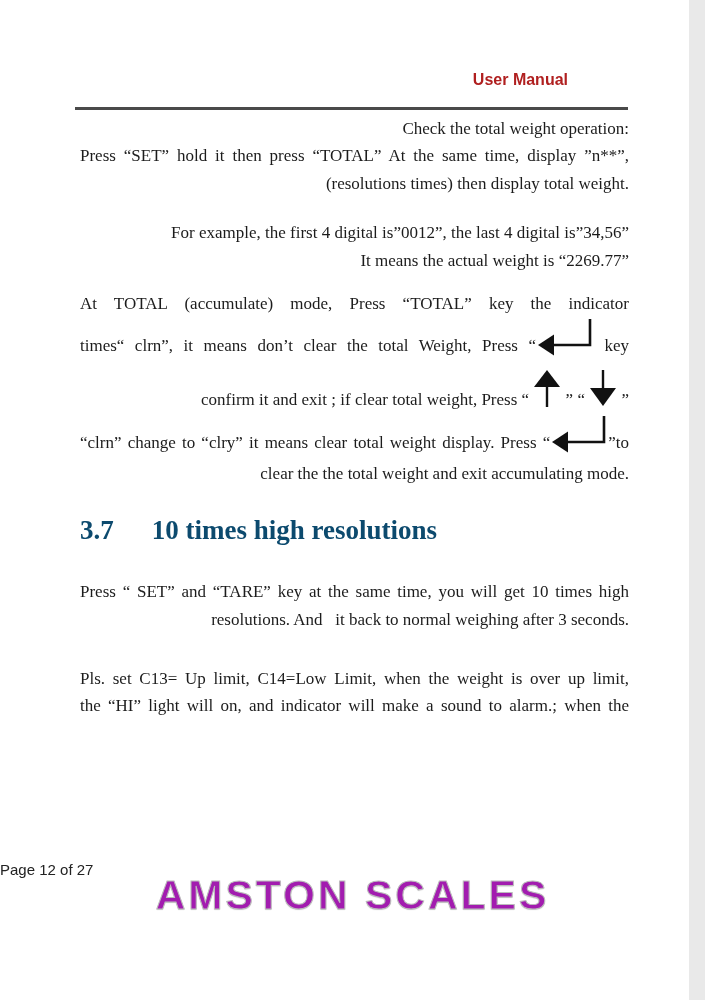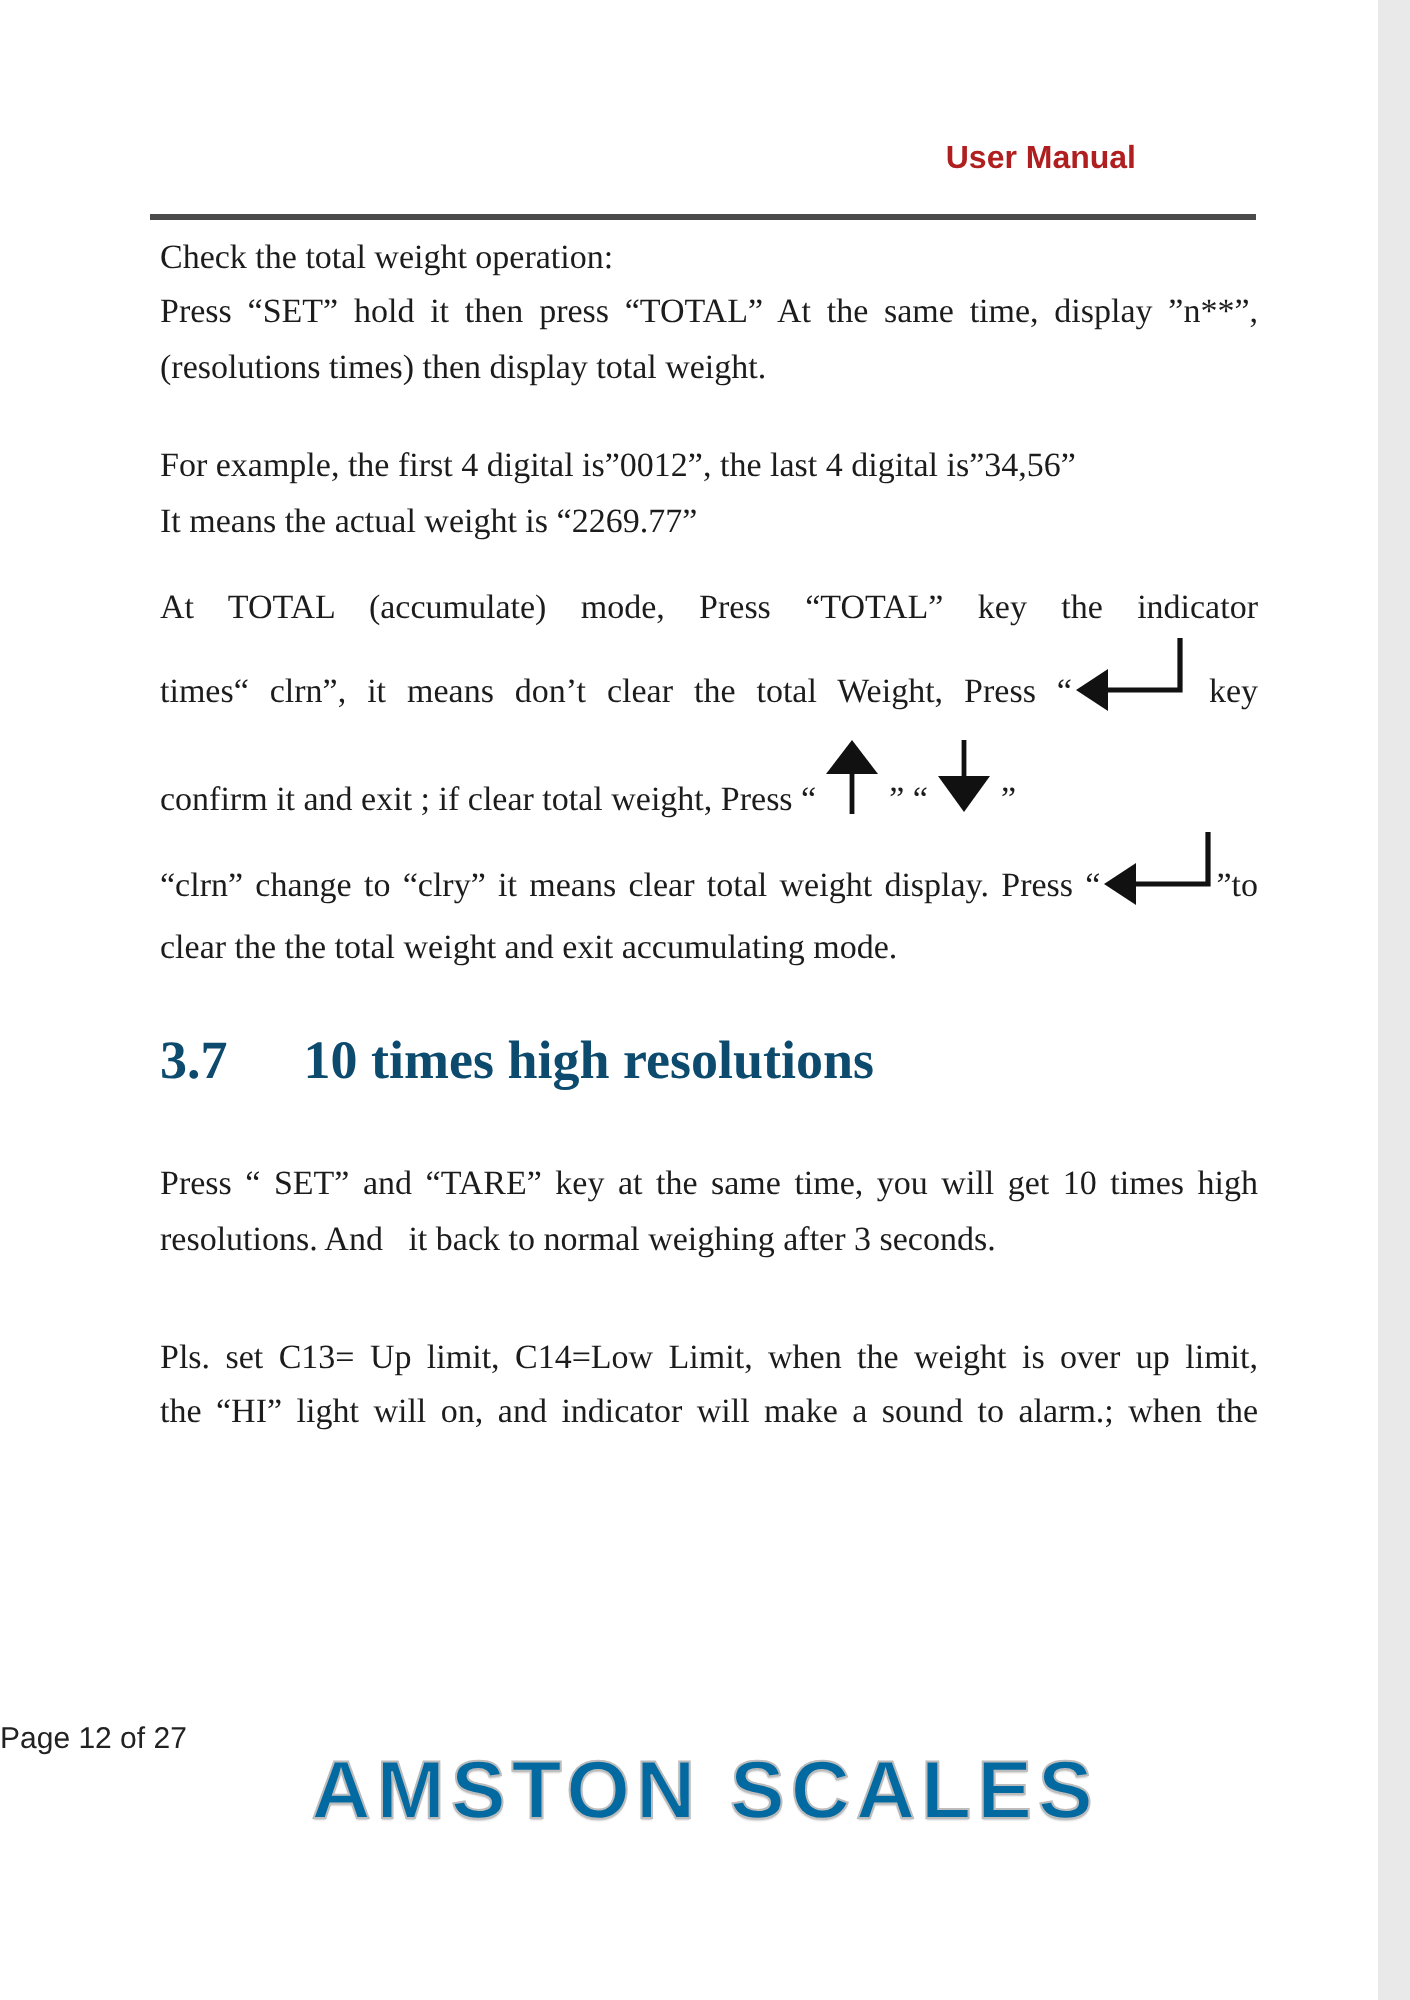--- a/index.html
+++ b/index.html
@@ -20,21 +20,21 @@
   #header-rule{
     position:absolute;left:75px;top:107px;
     width:553px;height:3px;background:#4a4a4a;
   }
   
   #content{
     position:absolute;left:80px;top:112px;width:549px;
     font-size:17px;
   }
   .line{line-height:27.4px;}
-  .line.nw{white-space:nowrap;text-align:left;}
+  .line.nw{white-space:nowrap;text-align:right;}
   .line.jl{text-align:justify;text-align-last:justify;text-justify:inter-word;}
   .line.m8{margin-top:8px;}
   .line.m2{margin-top:2px;}
   .para{margin:0;}
   #p1{margin-top:3px;}
   #p2{margin-top:22px;}
   #p3{margin-top:16px;}
   #h37{margin-top:27px;}
   #p37{margin-top:32px;}
   #h38{margin-top:30px;}
@@ -53,21 +53,21 @@
   #footer-page{
     position:absolute;left:0;top:861px;width:705px;
     font-family:"Liberation Sans", sans-serif;
     font-size:15px;color:#222;
   }
   #watermark{
     position:absolute;left:0;top:872px;width:705px;
     text-align:center;
     font-family:"Liberation Sans", sans-serif;
     font-weight:bold;font-size:41px;letter-spacing:3px;
-    color:#0369a1;
+    color:#a21caf;
     -webkit-text-stroke:1px #bcbcbc;
     text-shadow:0 1px 1px #c6c6c6;
     user-select:none;
   }
 </style>
 </head>
 <body>
 
 <div id="page">
   <div id="header-title">User Manual</div>

